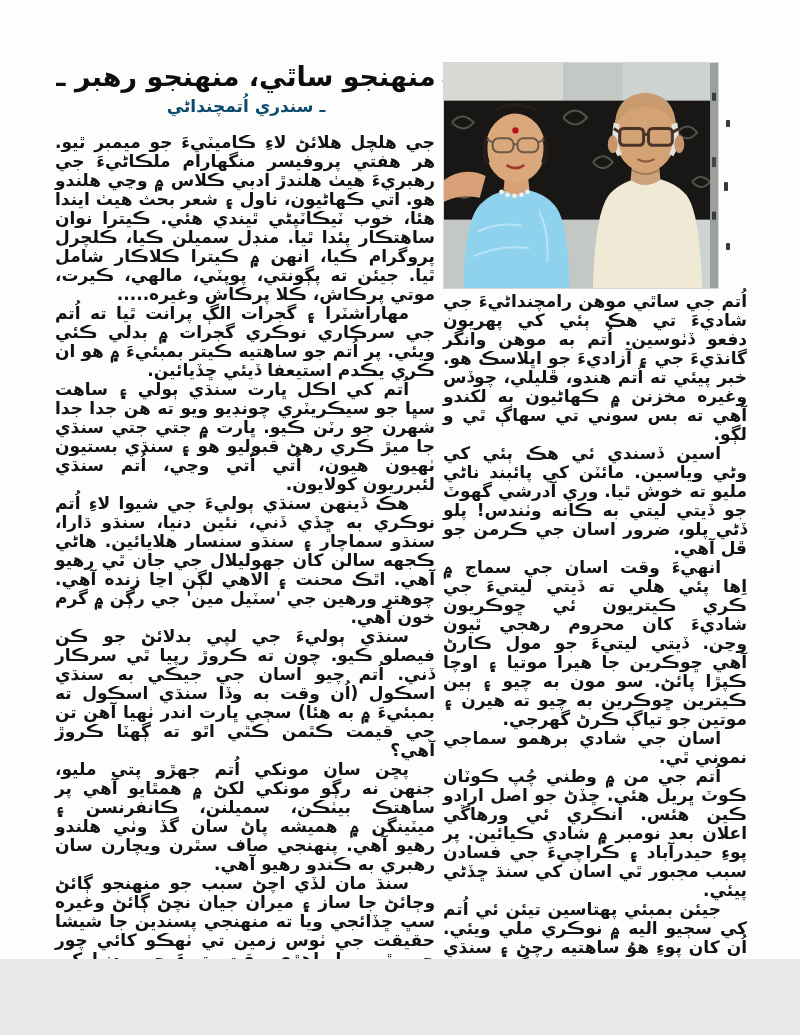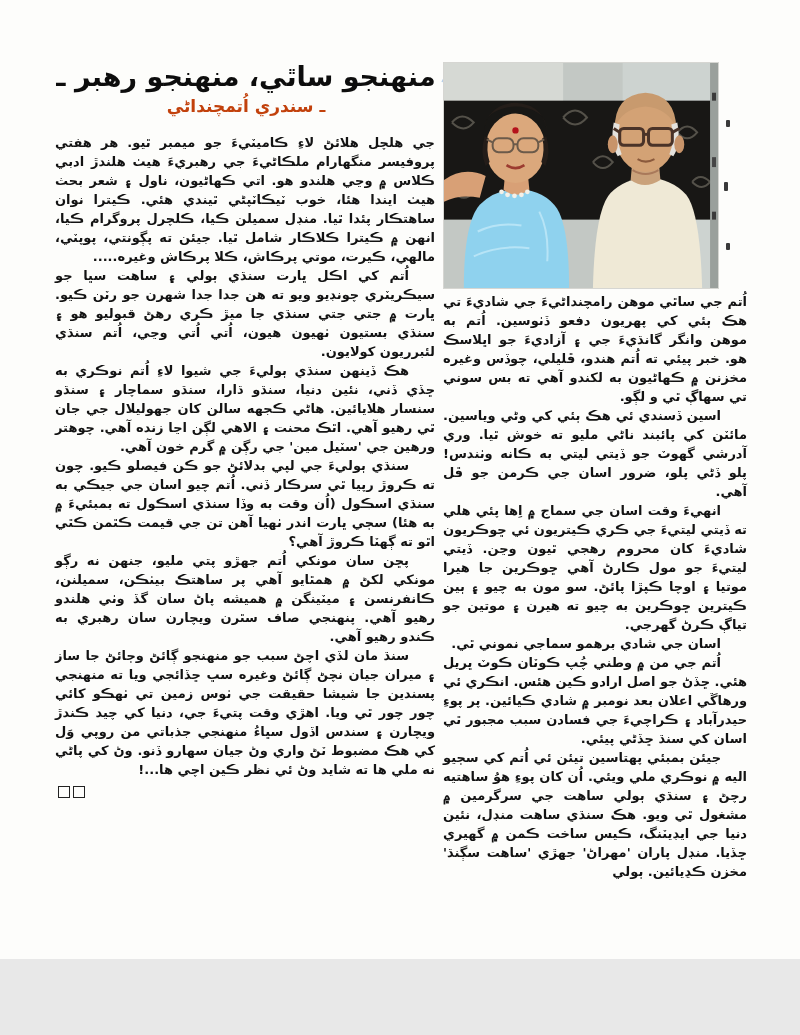--- a/index.html
+++ b/index.html
@@ -11,34 +11,34 @@
     font-family:"DejaVu Sans",sans-serif;
     color:#161616;
     direction:rtl;
   }
   
   .head-block{position:absolute;top:60px;left:55px;width:382px;text-align:center;}
   .main-title{
     font-size:27px;font-weight:700;line-height:1.25;
     color:#0d0d0d;letter-spacing:-0.5px;white-space:nowrap;
   }
-  .byline{font-size:17px;font-weight:700;margin-top:2px;color:#c2410c;}
+  .byline{font-size:17px;font-weight:700;margin-top:2px;color:#0c4a6e;}
   
   .photo{
     position:absolute;top:62px;left:443px;width:276px;height:227px;
     background:#b9bdb9;border:1px solid #d6d6d2;box-sizing:border-box;
   }
   .photo svg{display:block;width:100%;height:100%;}
   .scribble{
     position:absolute;top:68px;left:440px;width:26px;height:20px;opacity:.55;
   }
   
   .col{
     position:absolute;
-    font-size:13px;font-weight:700;line-height:19px;
+    font-size:17px;font-weight:700;line-height:19px;
     text-align:justify;text-align-last:right;
     color:#131313;
   }
   .col-left{top:133px;left:55px;width:380px;height:828px;}
   .col-right{top:292px;left:443px;width:304px;height:668px;}
   .col p{margin:0;text-indent:26px;}
   .col p.no-indent{text-indent:0;}
   .end-mark{
     margin-top:2px;text-align:left;text-align-last:left;letter-spacing:2px;
     font-size:13px;
@@ -153,20 +153,21 @@
       <rect x="270" y="150" width="4" height="8" fill="#3a3a3a"></rect>
     </svg>
   </div>
 
   <div class="speck" style="top:120px;left:726px;width:4px;height:7px;"></div>
   <div class="speck" style="top:182px;left:724px;width:4px;height:9px;"></div>
   <div class="speck" style="top:243px;left:726px;width:4px;height:7px;"></div>
 
   <div class="col col-left">
     <p class="no-indent">جي هلچل هلائڻ لاءِ ڪاميٽيءَ جو ميمبر ٿيو. هر هفتي پروفيسر منگهارام ملڪاڻيءَ جي رهبريءَ هيٺ هلندڙ ادبي ڪلاس ۾ وڃي هلندو هو. اتي ڪهاڻيون، ناول ۽ شعر بحث هيٺ ايندا هئا، خوب ٽيڪاٽپڻي ٿيندي هئي. ڪيترا نوان ساهتڪار پئدا ٿيا. منڊل سميلن ڪيا، ڪلچرل پروگرام ڪيا، انهن ۾ ڪيترا ڪلاڪار شامل ٿيا. جيئن ته پڳونتي، پوپٽي، مالهي، ڪيرت، موتي پرڪاش، ڪلا پرڪاش وغيره.....</p>
+    <p>مهاراشٽرا ۽ گجرات الڳ پرانت ٿيا ته اُتم جي سرڪاري نوڪري گجرات ۾ بدلي ڪئي ويئي. پر اُتم جو ساهتيه ڪيتر بمبئيءَ ۾ هو ان ڪري يڪدم استيعفا ڏيئي ڇڏيائين.</p>
     <p>اُتم کي اڪل ڀارت سنڌي ٻولي ۽ ساهت سڀا جو سيڪريٽري چونڊيو ويو ته هن جدا جدا شهرن جو رٽن ڪيو. ڀارت ۾ جتي جتي سنڌي جا ميڙ ڪري رهڻ قبوليو هو ۽ سنڌي بستيون ٺهيون هيون، اُتي اُتي وڃي، اُتم سنڌي لئبرريون کولايون.</p>
     <p>هڪ ڏينهن سنڌي ٻوليءَ جي شيوا لاءِ اُتم نوڪري به ڇڏي ڏني، نئين دنيا، سنڌو ڌارا، سنڌو سماچار ۽ سنڌو سنسار هلايائين. هاڻي ڪجهه سالن کان جهوليلال جي جان ٿي رهيو آهي. اٿڪ محنت ۽ الاهي لڳن اڃا زنده آهي. چوهتر ورهين جي 'سٽيل مين' جي رڳن ۾ گرم خون آهي.</p>
     <p>سنڌي ٻوليءَ جي لپي بدلائڻ جو ڪن فيصلو ڪيو. چون ته ڪروڙ رپيا ٿي سرڪار ڏني. اُتم چيو اسان جي جيڪي به سنڌي اسڪول (اُن وقت به وڏا سنڌي اسڪول ته بمبئيءَ ۾ به هئا) سڄي ڀارت اندر ٺهيا آهن تن جي قيمت ڪٿمن ڪٿي اٿو ته ڳهٽا ڪروڙ آهي؟</p>
     <p>پڇن سان مونکي اُتم جهڙو پتي مليو، جنهن نه رڳو مونکي لکڻ ۾ همٿايو آهي پر ساهتڪ بيٺڪن، سميلنن، ڪانفرنسن ۽ ميٽينگن ۾ هميشه پاڻ سان گڏ وٺي هلندو رهيو آهي. پنهنجي صاف سٿرن ويچارن سان رهبري به ڪندو رهيو آهي.</p>
     <p>سنڌ مان لڏي اچڻ سبب جو منهنجو ڳائڻ وڄائڻ جا ساز ۽ ميران جيان نچڻ ڳائڻ وغيره سڀ ڇڏائجي ويا ته منهنجي پسندين جا شيشا حقيقت جي ٺوس زمين تي ٺهڪو کائي چور چور ٿي ويا. اهڙي وقت پتيءَ جي، دنيا کي چيد ڪندڙ ويچارن ۽ سندس اڏول سڀاءُ منهنجي جذباتي من روپي وَل کي هڪ مضبوط ٽڻ واري وڻ جيان سهارو ڏنو. وڻ کي پاڻي نه ملي ها ته شايد وڻ ئي نظر ڪين اچي ها...!</p>
     <div class="end-mark">
       <span class="sq"></span><span class="sq"></span>
     </div>
   </div>
 

